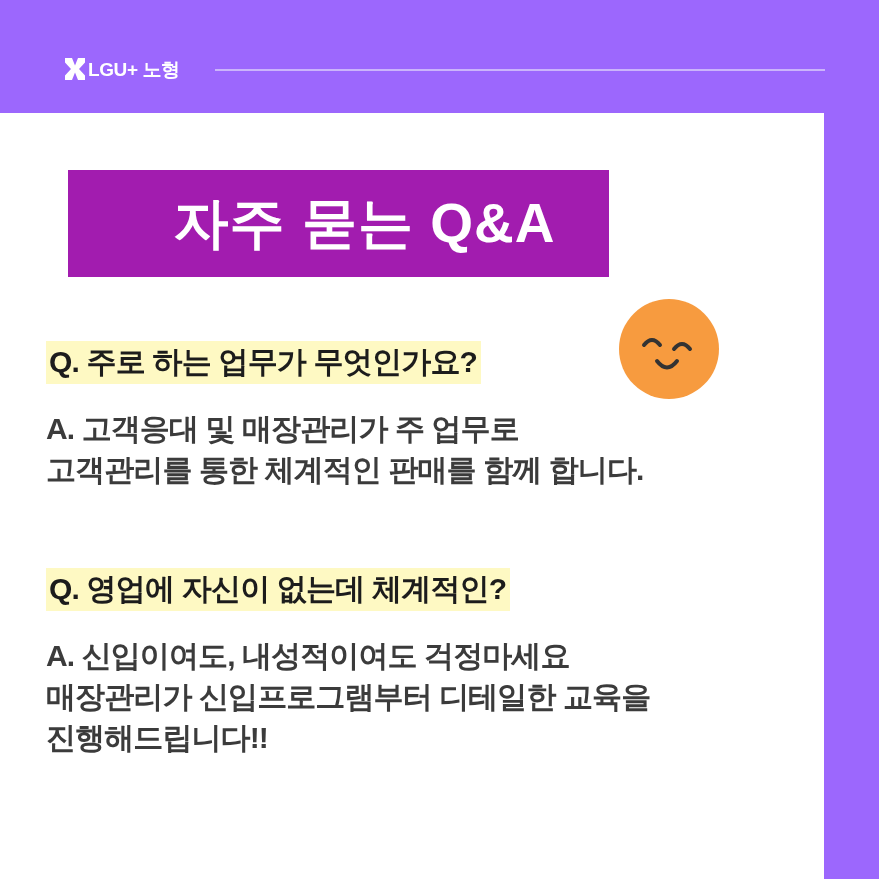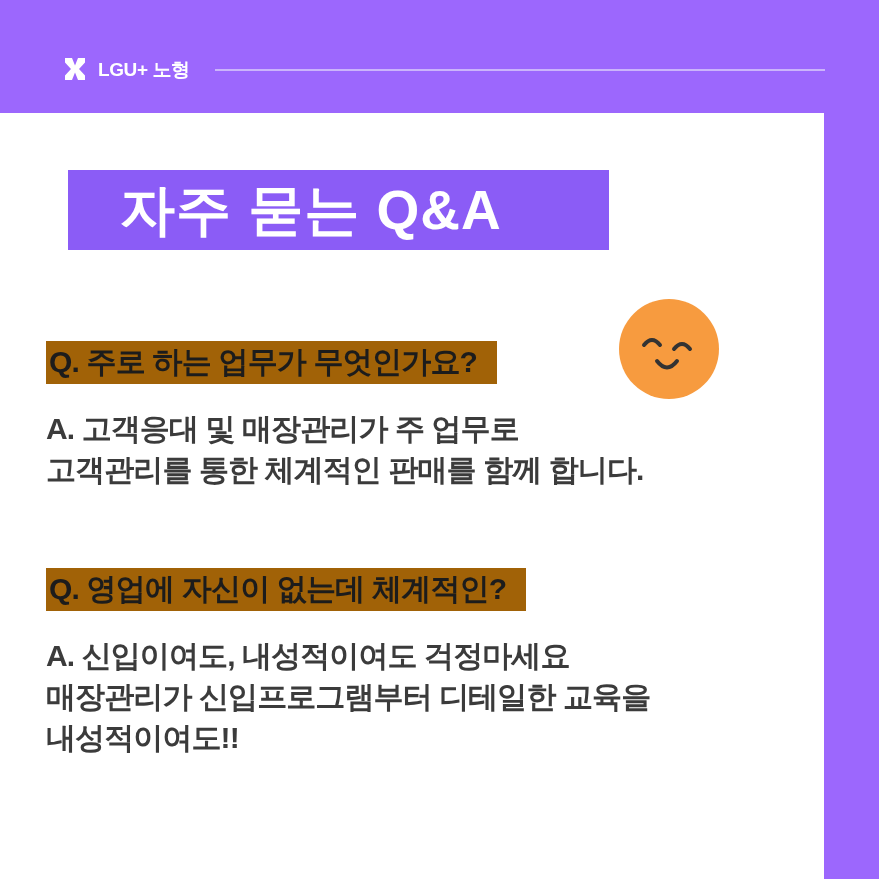--- a/index.html
+++ b/index.html
@@ -28,21 +28,20 @@
     width: 879px;
     height: 113px;
     background: #9c67fd;
   }
   #brand {
     position: absolute;
     left: 62px;
     top: 54px;
     display: flex;
     align-items: center;
-    gap: 10px;
     height: 30px;
     justify-content: space-between;
   }
   #brand-mark {
     width: 26px;
     height: 26px;
     display: block;
   }
   #brand-name {
     color: #ffffff;
@@ -70,24 +69,25 @@
     height: 766px;
     background: #ffffff;
   }
 
   
   #title-banner {
     position: absolute;
     left: 68px;
     top: 57px;
     width: 541px;
-    height: 80px;
-    background: #8b5cf6;
+    height: 107px;
+    background: #a21caf;
     display: flex;
     align-items: center;
+    justify-content: center;
   }
   #title-text {
     color: #ffffff;
     font-size: 55px;
     font-weight: bold;
     letter-spacing: 1px;
     padding-left: 52px;
     line-height: 1;
     white-space: nowrap;
   }
@@ -114,27 +114,27 @@
   
   .qa-block {
     position: absolute;
     left: 46px;
   }
   #qa-1 { top: 228px; }
   #qa-2 { top: 455px; }
 
   .q-line {
     display: inline-block;
-    background: #a16207;
+    background: #fef9c3;
     color: #1c1c1c;
     font-size: 30px;
     font-weight: bold;
     letter-spacing: -0.8px;
     line-height: 1.42;
-    padding: 0 20px 0 3px;
+    padding: 0 4px 0 3px;
     white-space: nowrap;
   }
   .a-body {
     margin-top: 24px;
     color: #3b3b3b;
     font-size: 30px;
     font-weight: bold;
     letter-spacing: -0.9px;
     line-height: 1.37;
   }
@@ -182,18 +182,18 @@
       </div>
     </div>
 
     <div class="qa-block" id="qa-2">
       <div>
         <span class="q-line">Q. 영업에 자신이 없는데 체계적인?</span>
       </div>
       <div class="a-body">
         <div class="a-line">A. 신입이여도, 내성적이여도 걱정마세요</div>
         <div class="a-line">매장관리가 신입프로그램부터 디테일한 교육을</div>
-        <div class="a-line">내성적이여도!!</div>
+        <div class="a-line">진행해드립니다!!</div>
       </div>
     </div>
 
   </div>
 </div>
 
 </body></html>

